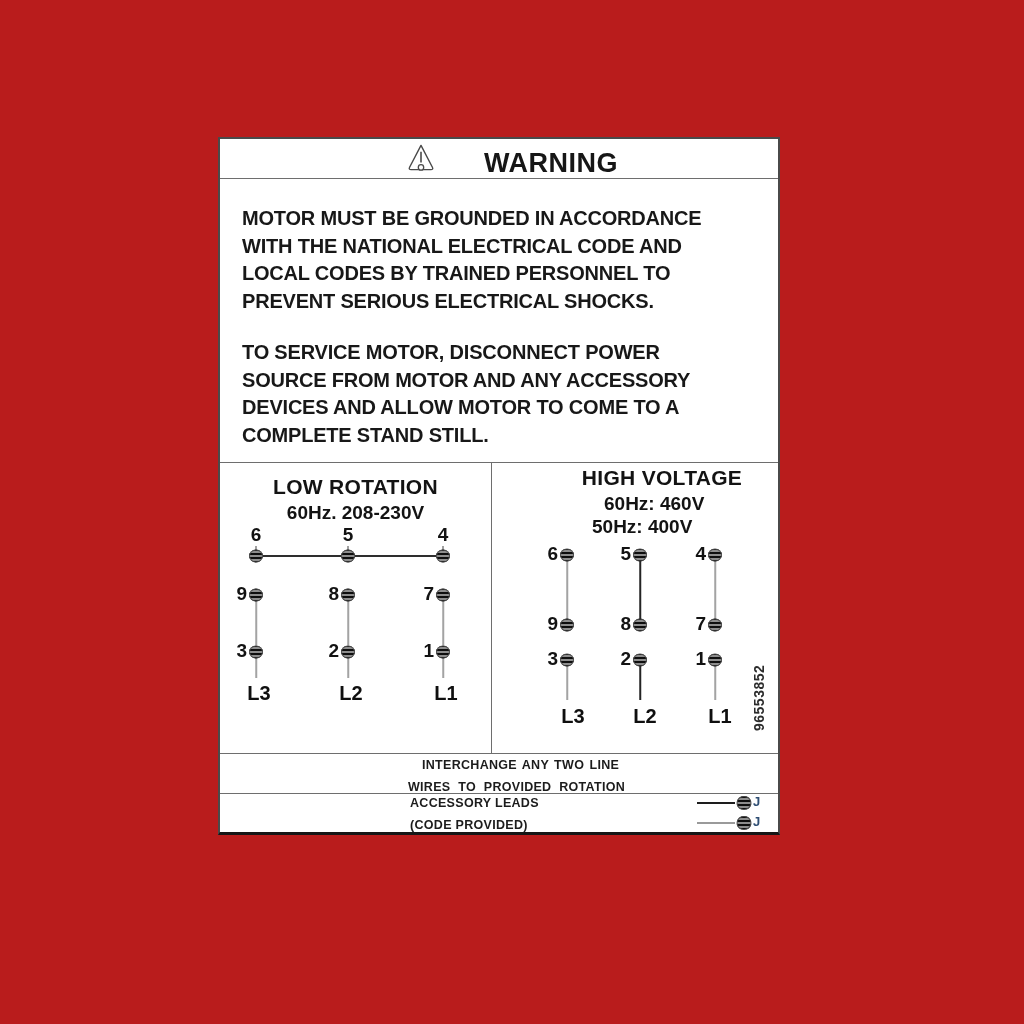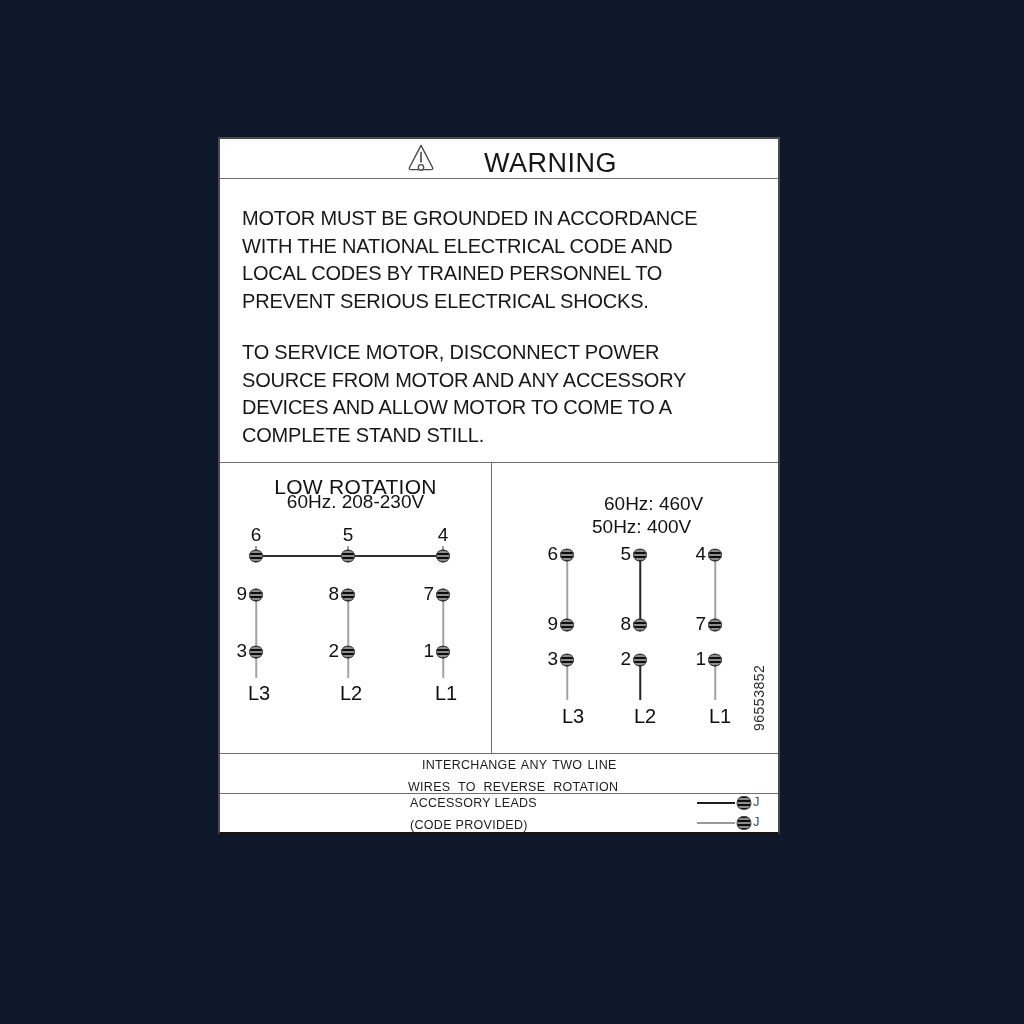--- a/index.html
+++ b/index.html
@@ -1,17 +1,17 @@
 <!DOCTYPE html>
 <html><head>
 <meta charset="utf-8">
 <style>
   html,body{margin:0;padding:0;background:#ffffff;}
-  .canvas{position:relative;width:1024px;height:1024px;background:#0f172a;overflow:hidden;
-          font-family:"Liberation Sans",sans-serif;color:#1a1a1a;}
+  .canvas{position:relative;width:1024px;height:1024px;background:#b91c1c;overflow:hidden;
+          font-family:"Liberation Sans",sans-serif;color:#1a1a1a;font-weight:bold;}
   .label{position:absolute;left:218px;top:137px;width:562px;height:698px;box-sizing:border-box;
          border:2px solid #4a4a4a;border-bottom:3px solid #161616;background:#fff;}
   .hr{position:absolute;left:0;right:0;height:1px;background:#6e6e6e;}
   .vdiv{position:absolute;width:1px;background:#6e6e6e;}
   .warn-title{position:absolute;left:264px;top:9px;font-size:27px;letter-spacing:0.5px;color:#161616;}
   .warn-icon{position:absolute;left:185px;top:3px;}
   .warn-text{position:absolute;left:22px;margin:0;font-size:20px;line-height:27.5px;
              letter-spacing:-0.2px;color:#181818;white-space:pre-line;}
   .p1{top:66px;}
   .p2{top:200px;}
@@ -60,21 +60,21 @@
 COMPLETE STAND STILL.</p>
     <p class="warn-text p1">MOTOR MUST BE GROUNDED IN ACCORDANCE
 WITH THE NATIONAL ELECTRICAL CODE AND
 LOCAL CODES BY TRAINED PERSONNEL TO
 PREVENT SERIOUS ELECTRICAL SHOCKS.</p>
     <div class="hr" style="top:323px"></div>
 
     <div class="vdiv" style="left:271px;top:324px;height:290px"></div>
 
     <div class="panel-title lv-center" style="top:336px">LOW ROTATION</div>
-    <div class="panel-sub lv-center" style="top:352px">60Hz. 208-230V</div>
+    <div class="panel-sub lv-center" style="top:363px">60Hz. 208-230V</div>
 
     <span class="tnum above" style="left:36px;top:386px">6</span>
     <span class="tnum above" style="left:128px;top:386px">5</span>
     <span class="tnum above" style="left:223px;top:386px">4</span>
     <i class="tick" style="left:36px;top:407px;height:6px"></i>
     <i class="tick" style="left:128px;top:407px;height:6px"></i>
     <i class="tick" style="left:223px;top:407px;height:6px"></i>
     <div class="hline" style="left:36px;top:416px;width:187px"></div>
     <i class="dot" style="left:36px;top:417px"></i>
     <i class="dot" style="left:128px;top:417px"></i>
@@ -97,20 +97,21 @@
     <i class="vline" style="left:128px;top:513px;height:26px"></i>
     <i class="vline" style="left:223px;top:513px;height:26px"></i>
     <i class="dot" style="left:36px;top:513px"></i>
     <i class="dot" style="left:128px;top:513px"></i>
     <i class="dot" style="left:223px;top:513px"></i>
 
     <span class="llabel" style="left:39px;top:543px">L3</span>
     <span class="llabel" style="left:131px;top:543px">L2</span>
     <span class="llabel" style="left:226px;top:543px">L1</span>
 
+    <div class="panel-title" style="left:347px;top:327px;width:190px;text-align:center">HIGH VOLTAGE</div>
     <div class="panel-sub" style="left:384px;top:354px">60Hz: 460V</div>
     <div class="panel-sub" style="left:372px;top:377px">50Hz: 400V</div>
 
     <span class="tnum left" style="left:318px;top:405px">6</span>
     <span class="tnum left" style="left:391px;top:405px">5</span>
     <span class="tnum left" style="left:466px;top:405px">4</span>
     <i class="vline" style="left:347px;top:416px;height:70px"></i>
     <i class="vline dark" style="left:420px;top:416px;height:70px"></i>
     <i class="vline" style="left:495px;top:416px;height:70px"></i>
     <i class="dot" style="left:347px;top:416px"></i>
@@ -135,21 +136,21 @@
     <i class="dot" style="left:495px;top:521px"></i>
 
     <span class="llabel" style="left:353px;top:566px">L3</span>
     <span class="llabel" style="left:425px;top:566px">L2</span>
     <span class="llabel" style="left:500px;top:566px">L1</span>
 
     <span class="serial">96553852</span>
 
     <div class="hr" style="top:614px"></div>
     <span class="small inter" style="left:190px;top:619px">INTERCHANGE ANY TWO LINE</span>
-    <span class="small wires" style="left:188px;top:641px">WIRES TO REVERSE ROTATION</span>
+    <span class="small wires" style="left:188px;top:641px">WIRES TO PROVIDED ROTATION</span>
     <div class="hr" style="top:654px"></div>
 
     <span class="small" style="left:190px;top:657px">ACCESSORY LEADS</span>
     <span class="small" style="left:190px;top:679px">(CODE PROVIDED)</span>
 
     <div class="lead-line l1" style="left:477px;top:663px;width:38px"></div>
     <i class="dot lg" style="left:524px;top:664px"></i>
     <span class="jlab" style="left:533px;top:656px">J</span>
 
     <div class="lead-line l2" style="left:477px;top:683px;width:38px"></div>

